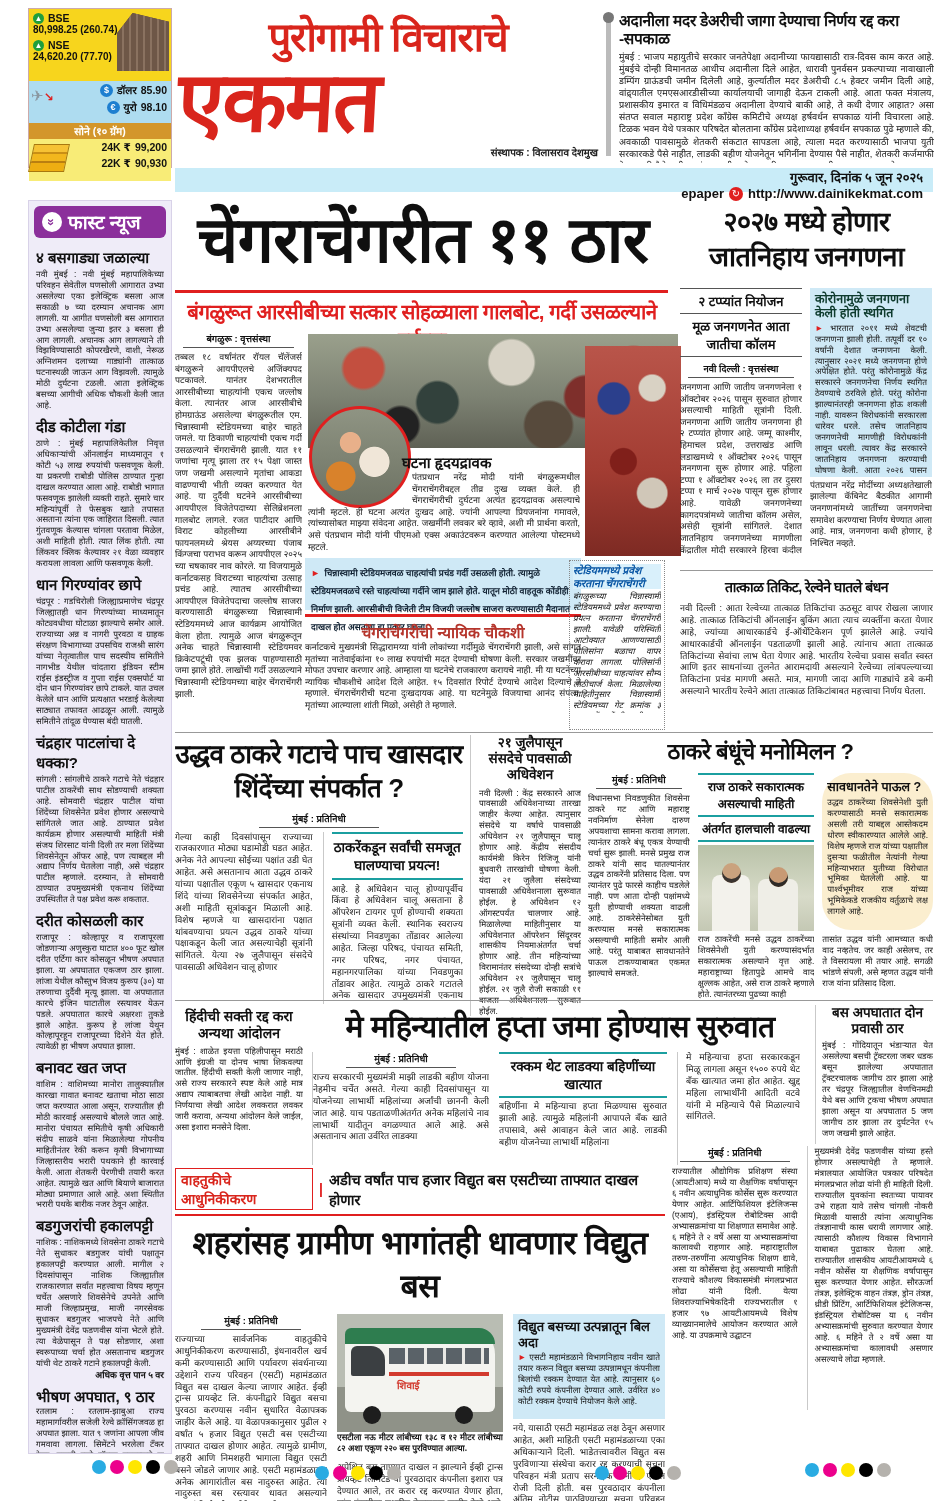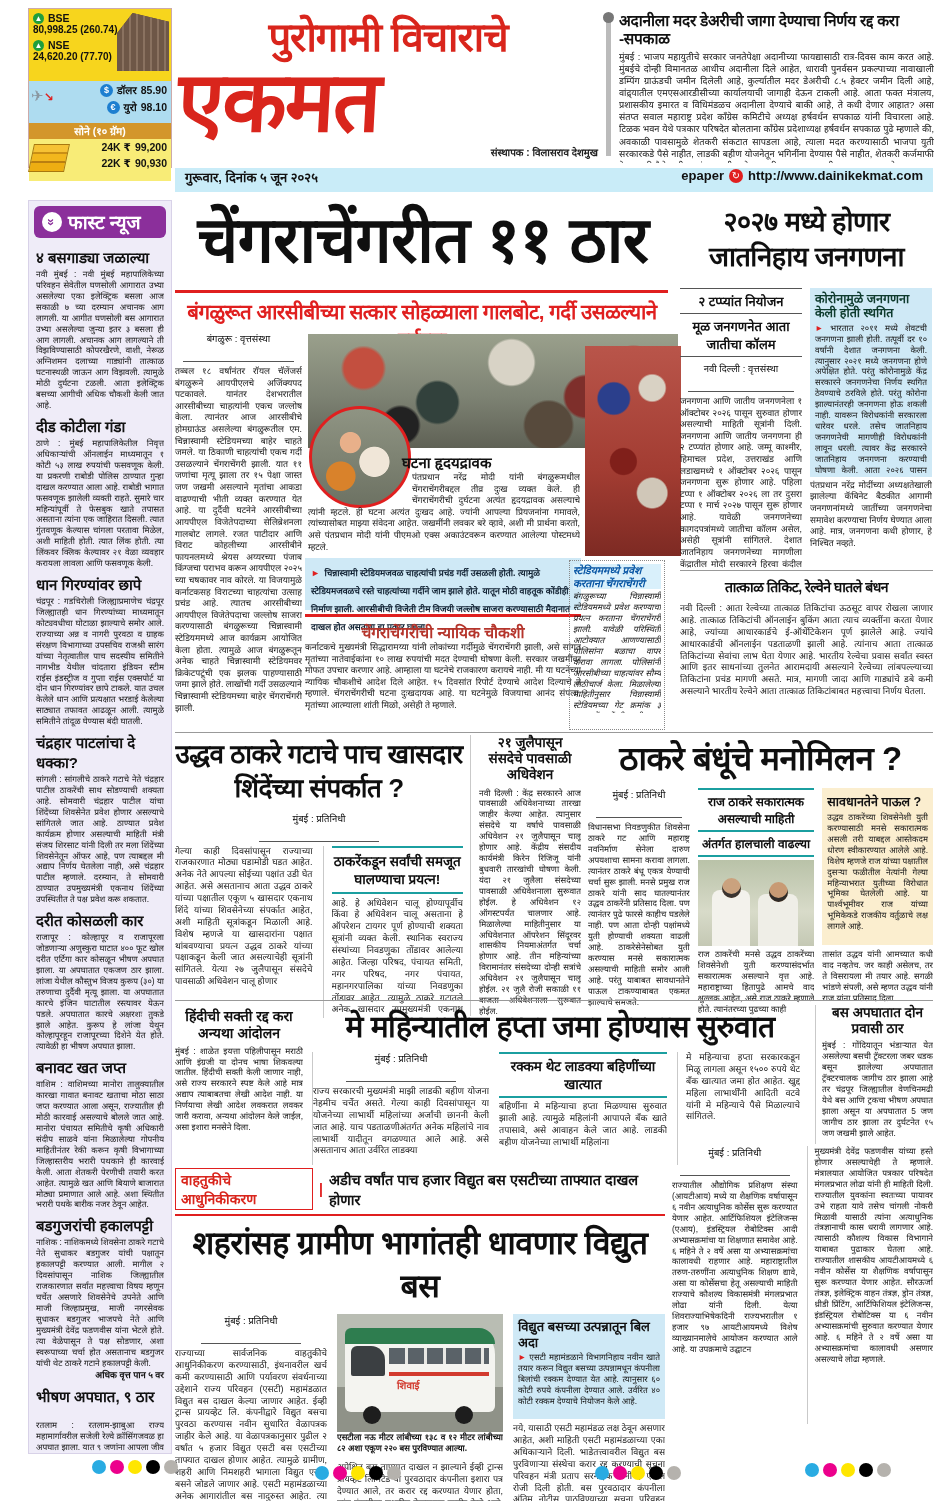--- a/index.html
+++ b/index.html
@@ -5,29 +5,29 @@
   html,body{margin:0;padding:0;background:#fff;}
   .page{position:relative;width:945px;height:1501px;background:#fff;overflow:hidden;
         font-family:"Liberation Sans","DejaVu Sans",sans-serif;color:#111;}
   .abs{position:absolute;}
   .b{font-weight:bold;}
   .red{color:#d9251c;}
   .ct{text-align:center;}
   .ovh{overflow:hidden;}
   .body9{font-size:9px;line-height:1.32;text-align:justify;color:#181818;overflow:hidden;}
   .body85{font-size:8.4px;line-height:1.3;text-align:justify;color:#181818;overflow:hidden;}
-  .dl{font-size:9.5px;font-weight:normal;text-align:center;border-bottom:1px solid #555;
-      padding-bottom:16px;margin:0 8px 4px 8px;}
+  .dl{font-size:9.5px;font-weight:bold;text-align:center;border-bottom:1px solid #555;
+      padding-bottom:2px;margin:0 8px 4px 8px;}
   .hl{color:#0f0f0f;font-weight:bold;letter-spacing:-0.5px;}
   .rule-red{background:#e01f1f;height:3px;}
   .rule-gray{background:#999;height:1px;}
   .tealbox{border-top:2px solid #1b9fa0;border-bottom:2px solid #1b9fa0;
            font-weight:bold;text-align:center;color:#0e0e0e;}
   .bluebox{background:#cfe9f6;}
-  .creambox{background:#fbeecf;}
+  .creambox{background:#fbeecf;border-radius:29px;}
   .dots{display:flex;gap:4px;}
   .dot{width:14px;height:14px;border-radius:50%;}
   .dc{background:#29abe2}.dm{background:#ec008c}.dy{background:#ffe600}.dk{background:#000}.dg{background:#b5b2ad}
   .colrule{border-left:1px solid #c9c9c9;}
   .arrow-red{color:#e01f1f;font-weight:bold;}
   
   .mkt-row{display:flex;justify-content:flex-end;align-items:center;gap:4px;font-size:10.5px;font-weight:bold;}
   .coin{display:inline-flex;width:13px;height:13px;border-radius:50%;background:#1d7fd0;color:#fff;
         font-size:9px;align-items:center;justify-content:center;font-weight:bold;}
   .upar{display:inline-flex;width:11px;height:11px;border-radius:50%;background:#1f9e3c;color:#fff;
@@ -112,21 +112,21 @@
 
   <div class="abs" style="left:606px;top:12px;width:328px;height:150px;">
     <div class="abs" style="left:0;top:4px;width:5px;height:140px;background:#bbb;"></div>
     <div class="abs" style="left:-3px;top:0;width:11px;height:11px;border-radius:50%;background:#777;"></div>
     <div style="margin-left:13px;">
       <div class="b" style="font-size:15.5px;line-height:1.15;letter-spacing:-0.3px;">अदानीला मदर डेअरीची जागा देण्याचा निर्णय रद्द करा -सपकाळ</div>
       <div class="body9" style="font-size:9.2px;height:112px;margin-top:3px;">मुंबई : भाजप महायुतीचे सरकार जनतेपेक्षा अदानीच्या फायद्यासाठी रात्र-दिवस काम करत आहे. मुंबईचे दोन्ही विमानतळ आधीच अदानीला दिले आहेत, धारावी पुनर्वसन प्रकल्पाच्या नावाखाली डम्पिंग ग्राऊंडची जमीन दिलेली आहे, कुर्ल्यातील मदर डेअरीची ८.५ हेक्टर जमीन दिली आहे, वांद्र्यातील एमएसआरडीसीच्या कार्यालयाची जागाही देऊन टाकली आहे. आता फक्त मंत्रालय, प्रशासकीय इमारत व विधिमंडळच अदानीला देण्याचे बाकी आहे, ते कधी देणार आहात? असा संतप्त सवाल महाराष्ट्र प्रदेश काँग्रेस कमिटीचे अध्यक्ष हर्षवर्धन सपकाळ यांनी विचारला आहे. टिळक भवन येथे पत्रकार परिषदेत बोलताना काँग्रेस प्रदेशाध्यक्ष हर्षवर्धन सपकाळ पुढे म्हणाले की, अवकाळी पावसामुळे शेतकरी संकटात सापडला आहे, त्याला मदत करण्यासाठी भाजपा युती सरकारकडे पैसे नाहीत, लाडकी बहीण योजनेतून भगिनींना देण्यास पैसे नाहीत, शेतकरी कर्जमाफी देण्यासाठी पैसे नाहीत; परंतु अदानीला देण्यासाठी मात्र भाजपा युती सरकार तत्पर आहे.</div>
     </div>
   </div>
 
-  <div class="abs" style="left:175px;top:168px;width:758px;height:24px;background:#c9ecf8;display:flex;align-items:flex-start;justify-content:space-between;padding:0 10px;box-sizing:border-box;">
+  <div class="abs" style="left:175px;top:168px;width:758px;height:24px;background:#c9ecf8;display:flex;align-items:flex-end;justify-content:space-between;padding:0 10px;box-sizing:border-box;flex-direction:column;">
     <span class="b" style="font-size:13px;">गुरूवार, दिनांक ५ जून २०२५</span>
     <span style="display:flex;align-items:center;gap:5px;">
       <span class="b" style="font-size:13px;">epaper</span>
       <span style="width:14px;height:14px;border-radius:50%;background:#e01f1f;color:#fff;font-size:10px;display:inline-flex;align-items:center;justify-content:center;">↻</span>
       <span class="b" style="font-size:13px;">http://www.dainikekmat.com</span>
     </span>
   </div>
 
   <div class="abs ovh" style="left:28px;top:200px;width:142px;height:1252px;background:#efecf8;border:1px solid #d8d2e8;">
     <div style="margin:5px;background:#8b2f9b;border-radius:6px;height:32px;display:flex;align-items:center;gap:6px;padding:0 8px;">
@@ -157,21 +157,21 @@
       <div>
         <div class="b" style="font-size:15px;margin:5px 0 2px;">बनावट खत जप्त</div>
         <div class="body85">वाशिम : वाशिमच्या मानोरा तालुक्यातील कारखा गावात बनावट खताचा मोठा साठा जप्त करण्यात आला असून, राज्यातील ही मोठी कारवाई असल्याचे बोलले जात आहे. मानोरा पंचायत समितीचे कृषी अधिकारी संदीप साळवे यांना मिळालेल्या गोपनीय माहितीनंतर रेकी करून कृषी विभागाच्या जिल्हास्तरीय भरारी पथकाने ही कारवाई केली. आता शेतकरी पेरणीची तयारी करत आहेत. त्यामुळे खत आणि बियाणे बाजारात मोठ्या प्रमाणात आले आहे. अशा स्थितीत भरारी पथके बारीक नजर ठेवून आहेत.</div>
       </div>
       <div>
         <div class="b" style="font-size:15px;margin:5px 0 2px;">बडगुजरांची हकालपट्टी</div>
         <div class="body85">नाशिक : नाशिकमध्ये शिवसेना ठाकरे गटाचे नेते सुधाकर बडगुजर यांची पक्षातून हकालपट्टी करण्यात आली. मागील २ दिवसांपासून नाशिक जिल्ह्यातील राजकारणात सर्वांत महत्त्वाचा विषय म्हणून चर्चेत असणारे शिवसेनेचे उपनेते आणि माजी जिल्हाप्रमुख, माजी नगरसेवक सुधाकर बडगुजर भाजपचे नेते आणि मुख्यमंत्री देवेंद्र फडणवीस यांना भेटले होते. त्या वेळेपासून ते पक्ष सोडणार, अशा स्वरूपाच्या चर्चा होत असतानाच बडगुजर यांची थेट ठाकरे गटाने हकालपट्टी केली.</div>
         <div class="b" style="font-size:9px;text-align:right;">अधिक वृत्त पान ५ वर</div>
       </div>
       <div>
-        <div class="b" style="font-size:15px;margin:5px 0 14px;">भीषण अपघात, ९ ठार</div>
+        <div class="b" style="font-size:15px;margin:5px 0 0;">भीषण अपघात, ९ ठार</div>
         <div class="body85">रतलाम : रतलाम-झाबुआ राज्य महामार्गावरील सजेली रेल्वे क्रॉसिंगजवळ हा अपघात झाला. यात ९ जणांना आपला जीव गमवावा लागला. सिमेंटने भरलेला टँकर ट्रेलर, मारुती इको व्हॅनवर उलटल्याने हा अपघात झाला. व्हॅनमध्ये ११ जण होते. ही घटना ३ जून रोजी रात्री उशिरा घडली. मृतांमध्ये शिवगड, देवीगड आणि मोवाडा गावांतील रहिवासी होते.</div>
       </div>
     </div>
   </div>
 
   <div class="abs hl" style="left:178px;top:200px;width:490px;height:84px;font-size:64px;text-align:center;line-height:1.25;">चेंगराचेंगरीत ११ ठार</div>
   <div class="abs rule-red" style="left:175px;top:290px;width:493px;"></div>
   <div class="abs b" style="left:178px;top:297px;width:488px;font-size:20.5px;color:#e01f1f;text-align:center;letter-spacing:-0.5px;">बंगळुरूत आरसीबीच्या सत्कार सोहळ्याला गालबोट, गर्दी उसळल्याने दुर्घटना</div>
 
   <div class="abs" style="left:175px;top:332px;width:127px;height:396px;">
@@ -236,21 +236,21 @@
       </div>
     </div>
   </div>
 
   <div class="abs colrule" style="left:470px;top:735px;width:102px;padding-left:8px;">
     <div class="b ct" style="font-size:13.5px;line-height:1.2;">२१ जुलैपासून संसदेचे पावसाळी अधिवेशन</div>
     <div class="body85" style="height:228px;margin-top:4px;">नवी दिल्ली : केंद्र सरकारने आज पावसाळी अधिवेशनाच्या तारखा जाहीर केल्या आहेत. त्यानुसार संसदेचे या वर्षाचे पावसाळी अधिवेशन २१ जुलैपासून चालू होणार आहे. केंद्रीय संसदीय कार्यमंत्री किरेन रिजिजू यांनी बुधवारी तारखांची घोषणा केली. यंदा २१ जुलैला संसदेच्या पावसाळी अधिवेशनाला सुरूवात होईल. हे अधिवेशन १२ ऑगस्टपर्यंत चालणार आहे. मिळालेल्या माहितीनुसार या अधिवेशनात ऑपरेशन सिंदूरवर शासकीय नियमाअंतर्गत चर्चा होणार आहे. तीन महिन्यांच्या विरामानंतर संसदेच्या दोन्ही सत्रांचे अधिवेशन २१ जुलैपासून चालू होईल. २१ जुलै रोजी सकाळी ११ वाजता अधिवेशनाला सुरूवात होईल.</div>
   </div>
 
   <div class="abs" style="left:588px;top:735px;width:345px;">
-    <div class="hl ct" style="font-size:33px;">ठाकरे बंधूंचे मनोमिलन ?</div>
+    <div class="hl ct" style="font-size:22px;">ठाकरे बंधूंचे मनोमिलन ?</div>
     <div style="display:flex;gap:8px;margin-top:8px;">
       <div style="width:103px;">
         <div class="dl">मुंबई : प्रतिनिधी</div>
         <div class="body85" style="height:200px;">विधानसभा निवडणुकीत शिवसेना ठाकरे गट आणि महाराष्ट्र नवनिर्माण सेनेला दारुण अपयशाचा सामना करावा लागला. त्यानंतर ठाकरे बंधू एकत्र येण्याची चर्चा सुरू झाली. मनसे प्रमुख राज ठाकरे यांनी साद घातल्यानंतर उद्धव ठाकरेंनी प्रतिसाद दिला. पण त्यानंतर पुढे फारसे काहीच घडलेले नाही. पण आता दोन्ही पक्षांमध्ये युती होण्याची शक्यता वाढली आहे. ठाकरेसेनेसोबत युती करण्यास मनसे सकारात्मक असल्याची माहिती समोर आली आहे. परंतु याबाबत सावधानतेने पाऊल टाकण्याबाबत एकमत झाल्याचे समजते.</div>
       </div>
       <div style="width:118px;">
         <div class="tealbox" style="font-size:12px;padding:3px 1px;">राज ठाकरे सकारात्मक असल्याची माहिती</div>
         <div class="tealbox" style="font-size:12px;padding:3px 1px;border-top:none;">अंतर्गत हालचाली वाढल्या</div>
         <div style="height:86px;margin-top:3px;position:relative;background:linear-gradient(180deg,#b9c2a8,#d8dbc9 60%,#c4c8b4);">
           <div style="position:absolute;left:14px;bottom:0;width:38px;height:56px;background:#f3f2ec;border-radius:8px 8px 0 0;"></div>

